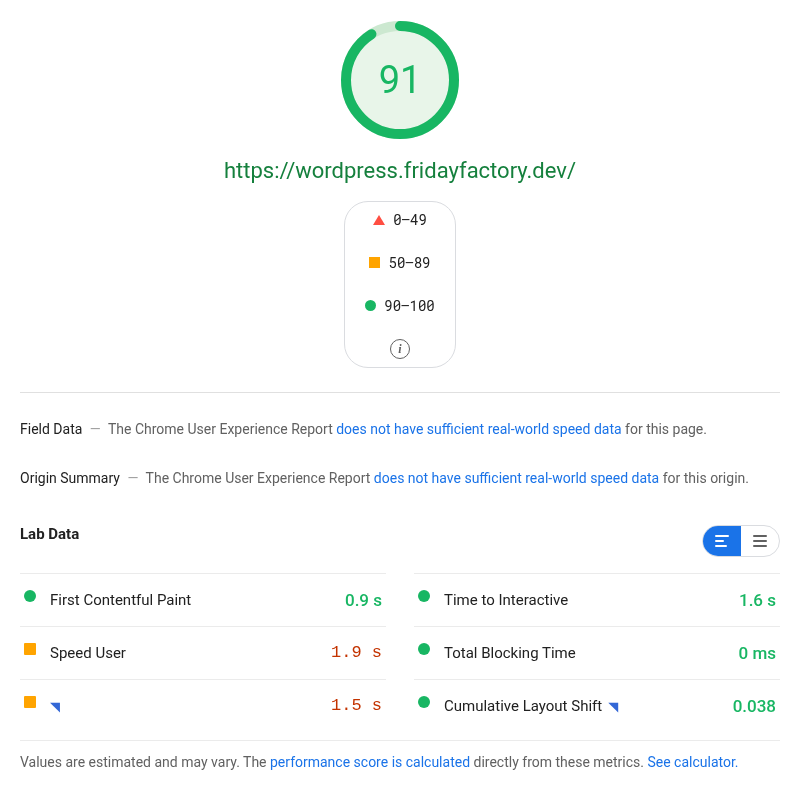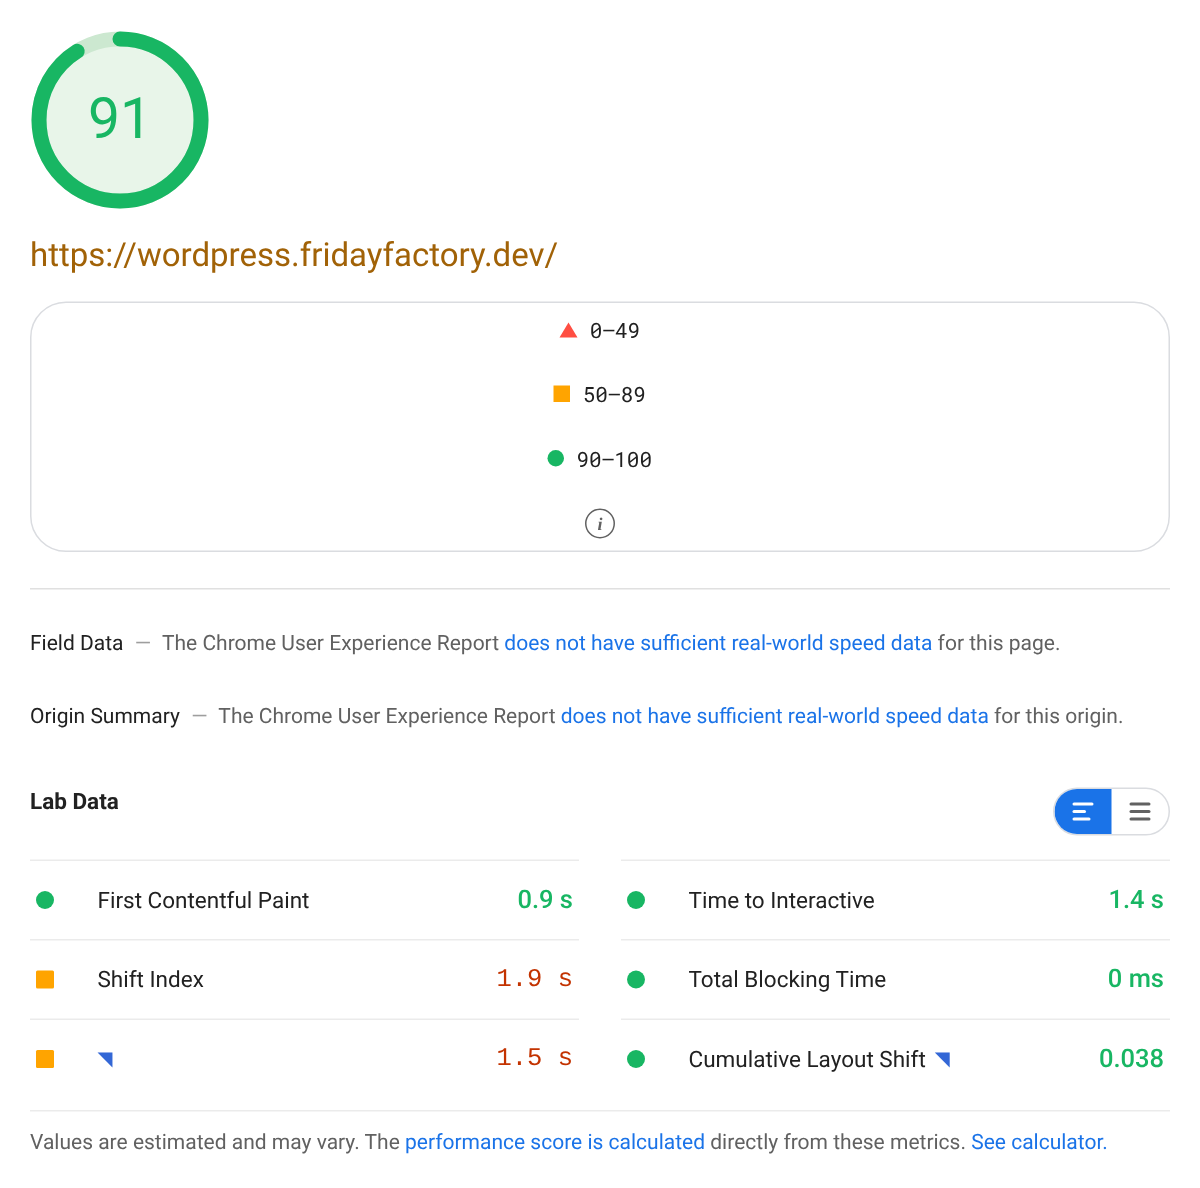--- a/index.html
+++ b/index.html
@@ -13,20 +13,21 @@
       color: #212121;
       width: 800px;
       background: #fff;
     }
     .container {
       padding: 20px;
     }
     .score-section {
       display: flex;
       flex-direction: column;
+      align-items: center;
       padding-bottom: 20px;
     }
     .gauge {
       position: relative;
       width: 120px;
       height: 120px;
       margin-bottom: 18px;
     }
     .gauge svg {
       transform: rotate(-90deg);
@@ -50,21 +51,21 @@
       top: 0; left: 0; right: 0; bottom: 0;
       display: flex;
       align-items: center;
       justify-content: center;
       font-size: 38px;
       color: #18b663;
       font-weight: 400;
     }
     .url {
       font-size: 22px;
-      color: #a16207;
+      color: #15803d;
       margin-bottom: 18px;
     }
     .legend-pill {
       border: 1px solid #dadce0;
       border-radius: 24px;
       padding: 8px 20px;
       display: flex;
       align-items: center;
       gap: 24px;
       font-size: 14px;
@@ -180,25 +181,23 @@
     .toggle-lines.right div:nth-child(2){width:14px}
     .toggle-lines.right div:nth-child(3){width:14px}
 
     .metrics-grid {
       display: grid;
       grid-template-columns: 1fr 1fr;
       gap: 0 28px;
     }
     .metric-row {
       display: flex;
-      align-items: center;
       padding: 16px 4px;
       border-top: 1px solid #ebebeb;
       font-size: 15px;
-      gap: 15px;
     }
     .metric-indicator {
       width: 12px;
       height: 12px;
       margin-right: 14px;
       flex-shrink: 0;
     }
     .metric-indicator.green { border-radius: 50%; background: #18b663; }
     .metric-indicator.orange { background: #ffa400; border-radius: 1px; }
     .metric-name {
@@ -295,25 +294,25 @@
 
   <div class="metrics-grid">
     <div class="metric-row">
       <div class="metric-indicator green"></div>
       <div class="metric-name">First Contentful Paint</div>
       <div class="metric-value green">0.9 s</div>
     </div>
     <div class="metric-row">
       <div class="metric-indicator green"></div>
       <div class="metric-name">Time to Interactive</div>
-      <div class="metric-value green">1.4 s</div>
+      <div class="metric-value green">1.6 s</div>
     </div>
     <div class="metric-row">
       <div class="metric-indicator orange"></div>
-      <div class="metric-name">Shift Index</div>
+      <div class="metric-name">Speed User</div>
       <div class="metric-value orange">1.9 s</div>
     </div>
     <div class="metric-row">
       <div class="metric-indicator green"></div>
       <div class="metric-name">Total Blocking Time</div>
       <div class="metric-value green">0 ms</div>
     </div>
     <div class="metric-row">
       <div class="metric-indicator orange"></div>
       <div class="metric-name">

